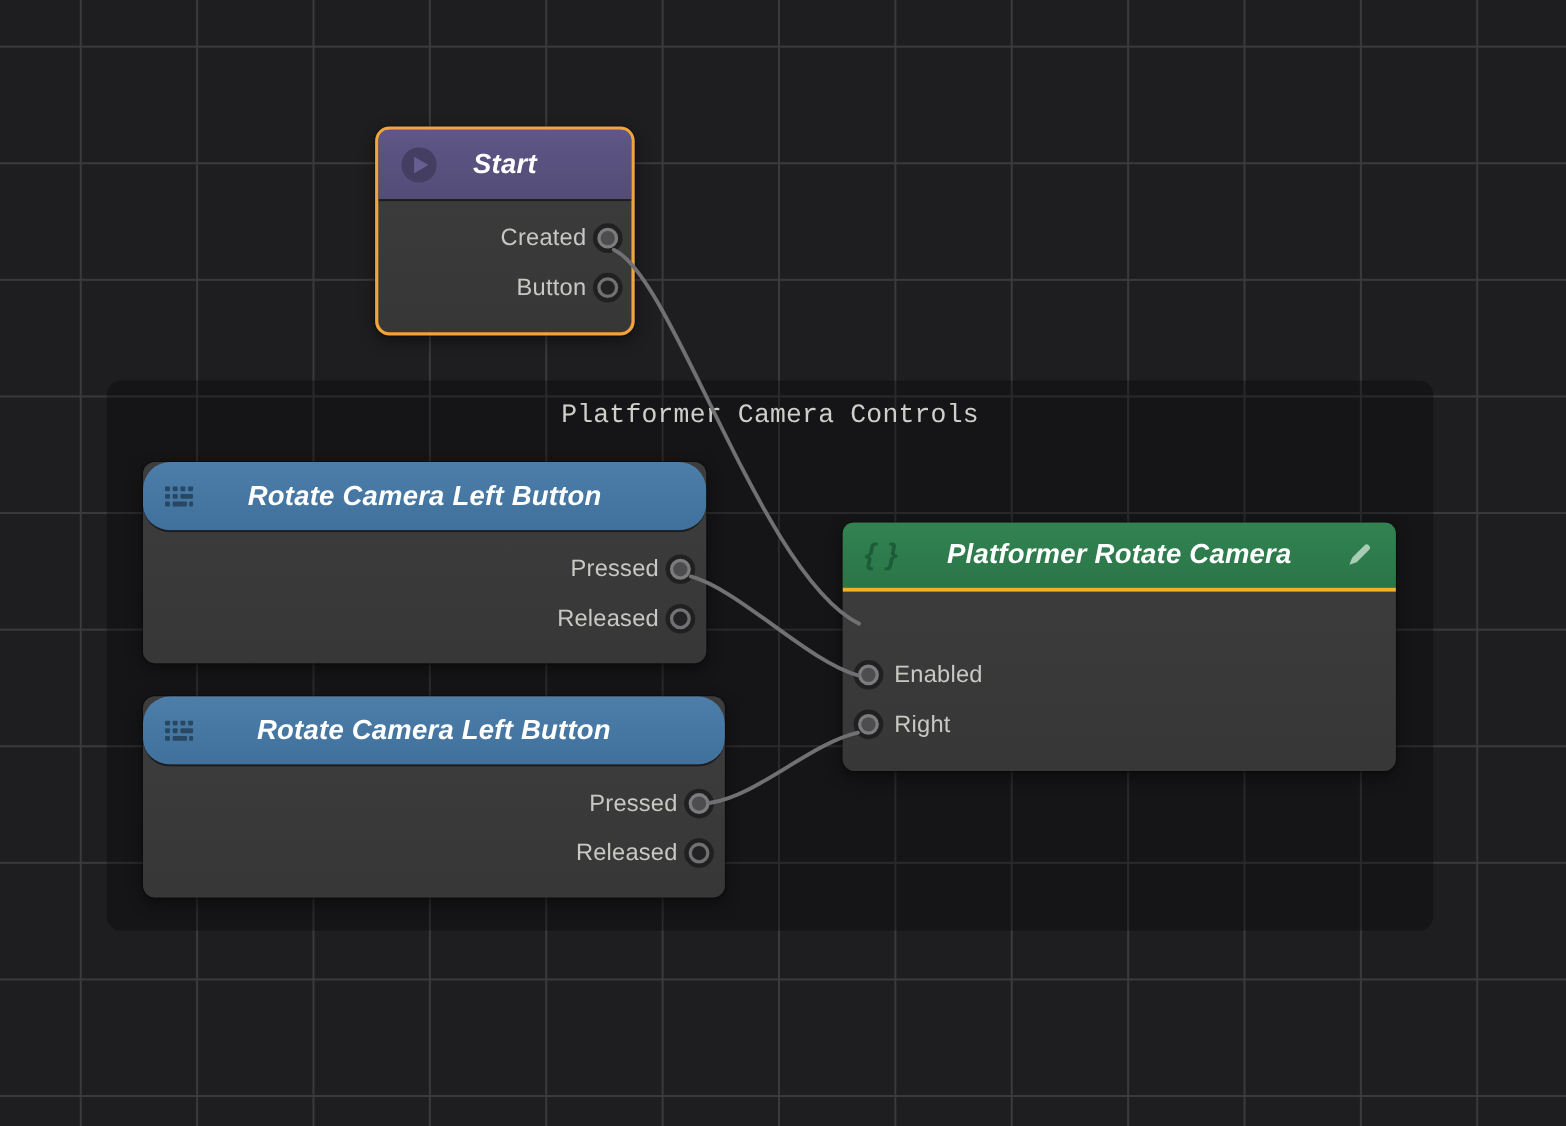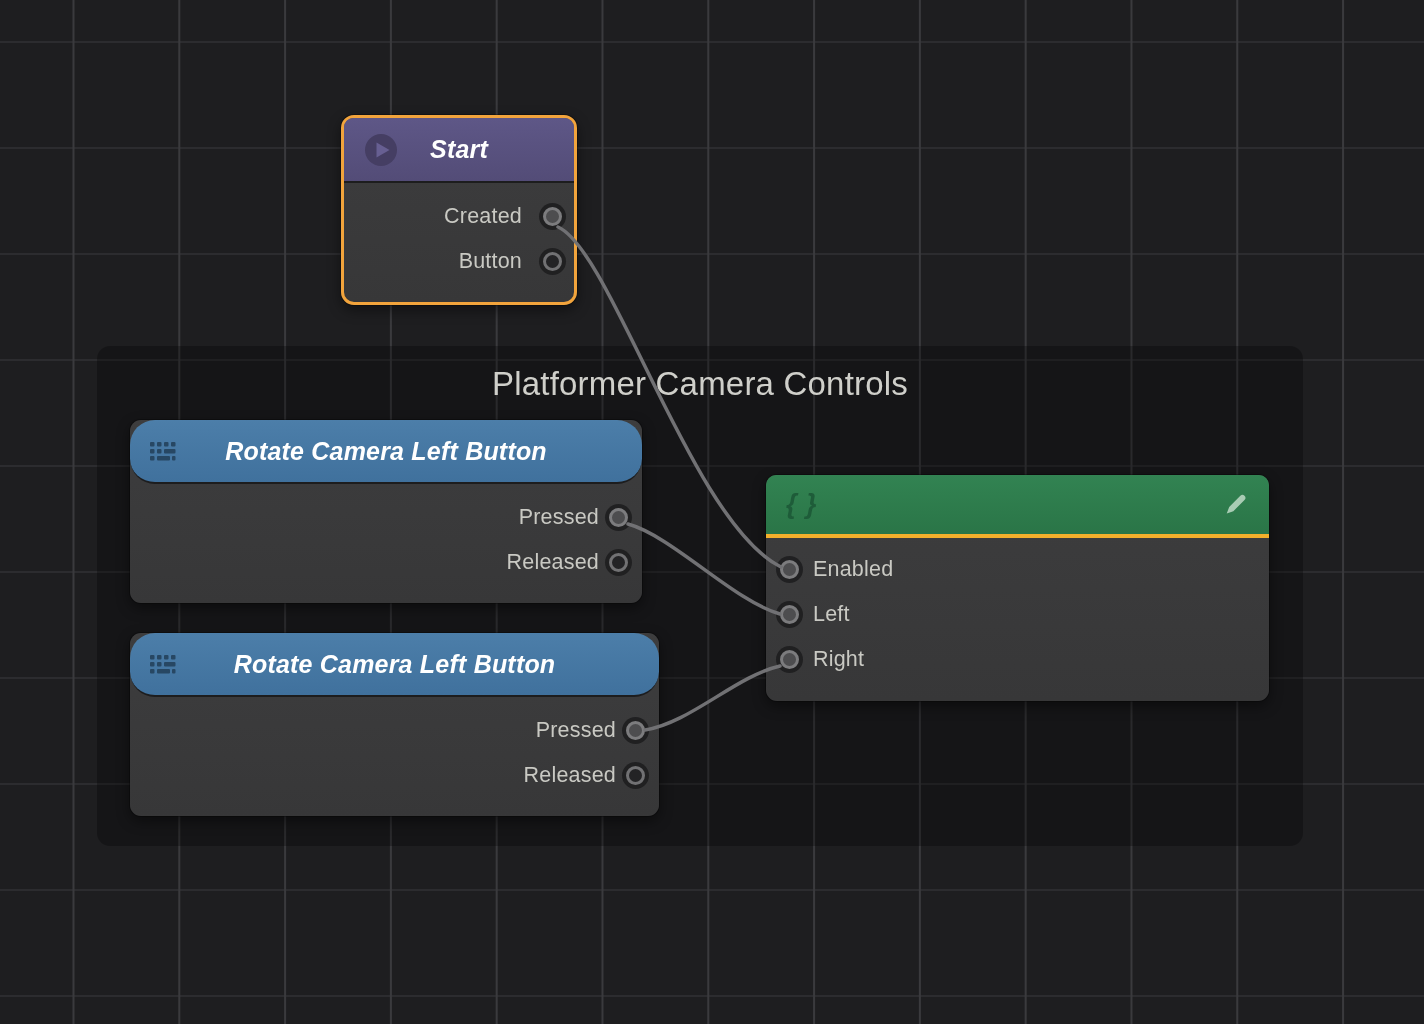--- a/index.html
+++ b/index.html
@@ -26,23 +26,24 @@
     width: 1206px; height: 500px;
     background: rgba(0, 0, 0, 0.28);
     border-radius: 13px;
     z-index: 1;
   }
   .group-title {
     position: absolute;
     top: 19px; left: 0;
     width: 100%;
     text-align: center;
-    font-size: 33px;
+    font-size: 24px;
     color: #cfcfca;
     letter-spacing: 0.2px;
+    font-family: Liberation Mono, monospace;
   }
 
   
   svg.wires {
     position: absolute;
     left: 0; top: 0;
     z-index: 3;
     pointer-events: none;
   }
   svg.wires path {
@@ -106,21 +107,21 @@
     font-size: 27px;
     font-weight: 700;
     color: #1e5c39;
     letter-spacing: 2px;
     line-height: 1;
     user-select: none;
   }
 
   .node-body { display: flex; flex-direction: column; }
   .node-body.outputs { padding-top: 11px; }
-  .node-body.inputs  { padding-top: 9px; }
+  .node-body.inputs  { padding-top: 9px; margin-top: 44px; }
 
   .row {
     height: 45px;
     display: flex;
     align-items: center;
   }
   .row.out { justify-content: flex-end; }
   .row.in  { justify-content: flex-start; }
 
   .port-label {
@@ -136,21 +137,21 @@
     border-radius: 50%;
     border: 3.5px solid #717173;
     background: #232325;
     box-shadow: 0 0 0 4px rgba(24,24,25,0.75);
     flex: 0 0 auto;
   }
   .port.connected { background: #4d4d4f; border-color: #7c7c7e; }
 
   
   .node-start       { left: 341px; top: 115px; width: 236px; height: 190px; }
-  .node-start .row  { padding-right: 12px; gap: 11px; }
+  .node-start .row  { padding-right: 12px; }
   .node-left-btn    { left: 130px; top: 420px; width: 512px; height: 183px; }
   .node-left-btn .row { padding-right: 14px; }
   .node-right-btn   { left: 130px; top: 633px; width: 529px; height: 183px; }
   .node-right-btn .row { padding-right: 14px; }
   .node-rotate-cam  { left: 766px; top: 475px; width: 503px; height: 226px; }
   .node-rotate-cam .row { padding-left: 14px; }
 </style>
 </head>
 <body>
 
@@ -246,35 +247,32 @@
         <span class="port"></span>
       </div>
     </div>
   </div>
 
   <div class="node node-rotate-cam">
     <div class="node-header green">
       <span class="header-icon">
         <span class="braces-glyph">{ }</span>
       </span>
+      <span class="node-title">Platformer Rotate Camera</span>
       <span class="header-icon-right">
         <svg width="27" height="27" viewBox="0 0 24 24">
           <path d="M4.2 20 L6.4 14.2 L16.3 4.3 a2.6 2.6 0 0 1 3.7 3.7 L10.1 17.9 Z" fill="#a9ccb4"></path>
         </svg>
       </span>
     </div>
     <div class="node-body inputs">
       <div class="row in">
         <span class="port connected"></span>
         <span class="port-label">Enabled</span>
       </div>
       <div class="row in">
         <span class="port connected"></span>
-        <span class="port-label">Left</span>
-      </div>
-      <div class="row in">
-        <span class="port connected"></span>
         <span class="port-label">Right</span>
       </div>
     </div>
   </div>
 
 </div>
 
 </body></html>

